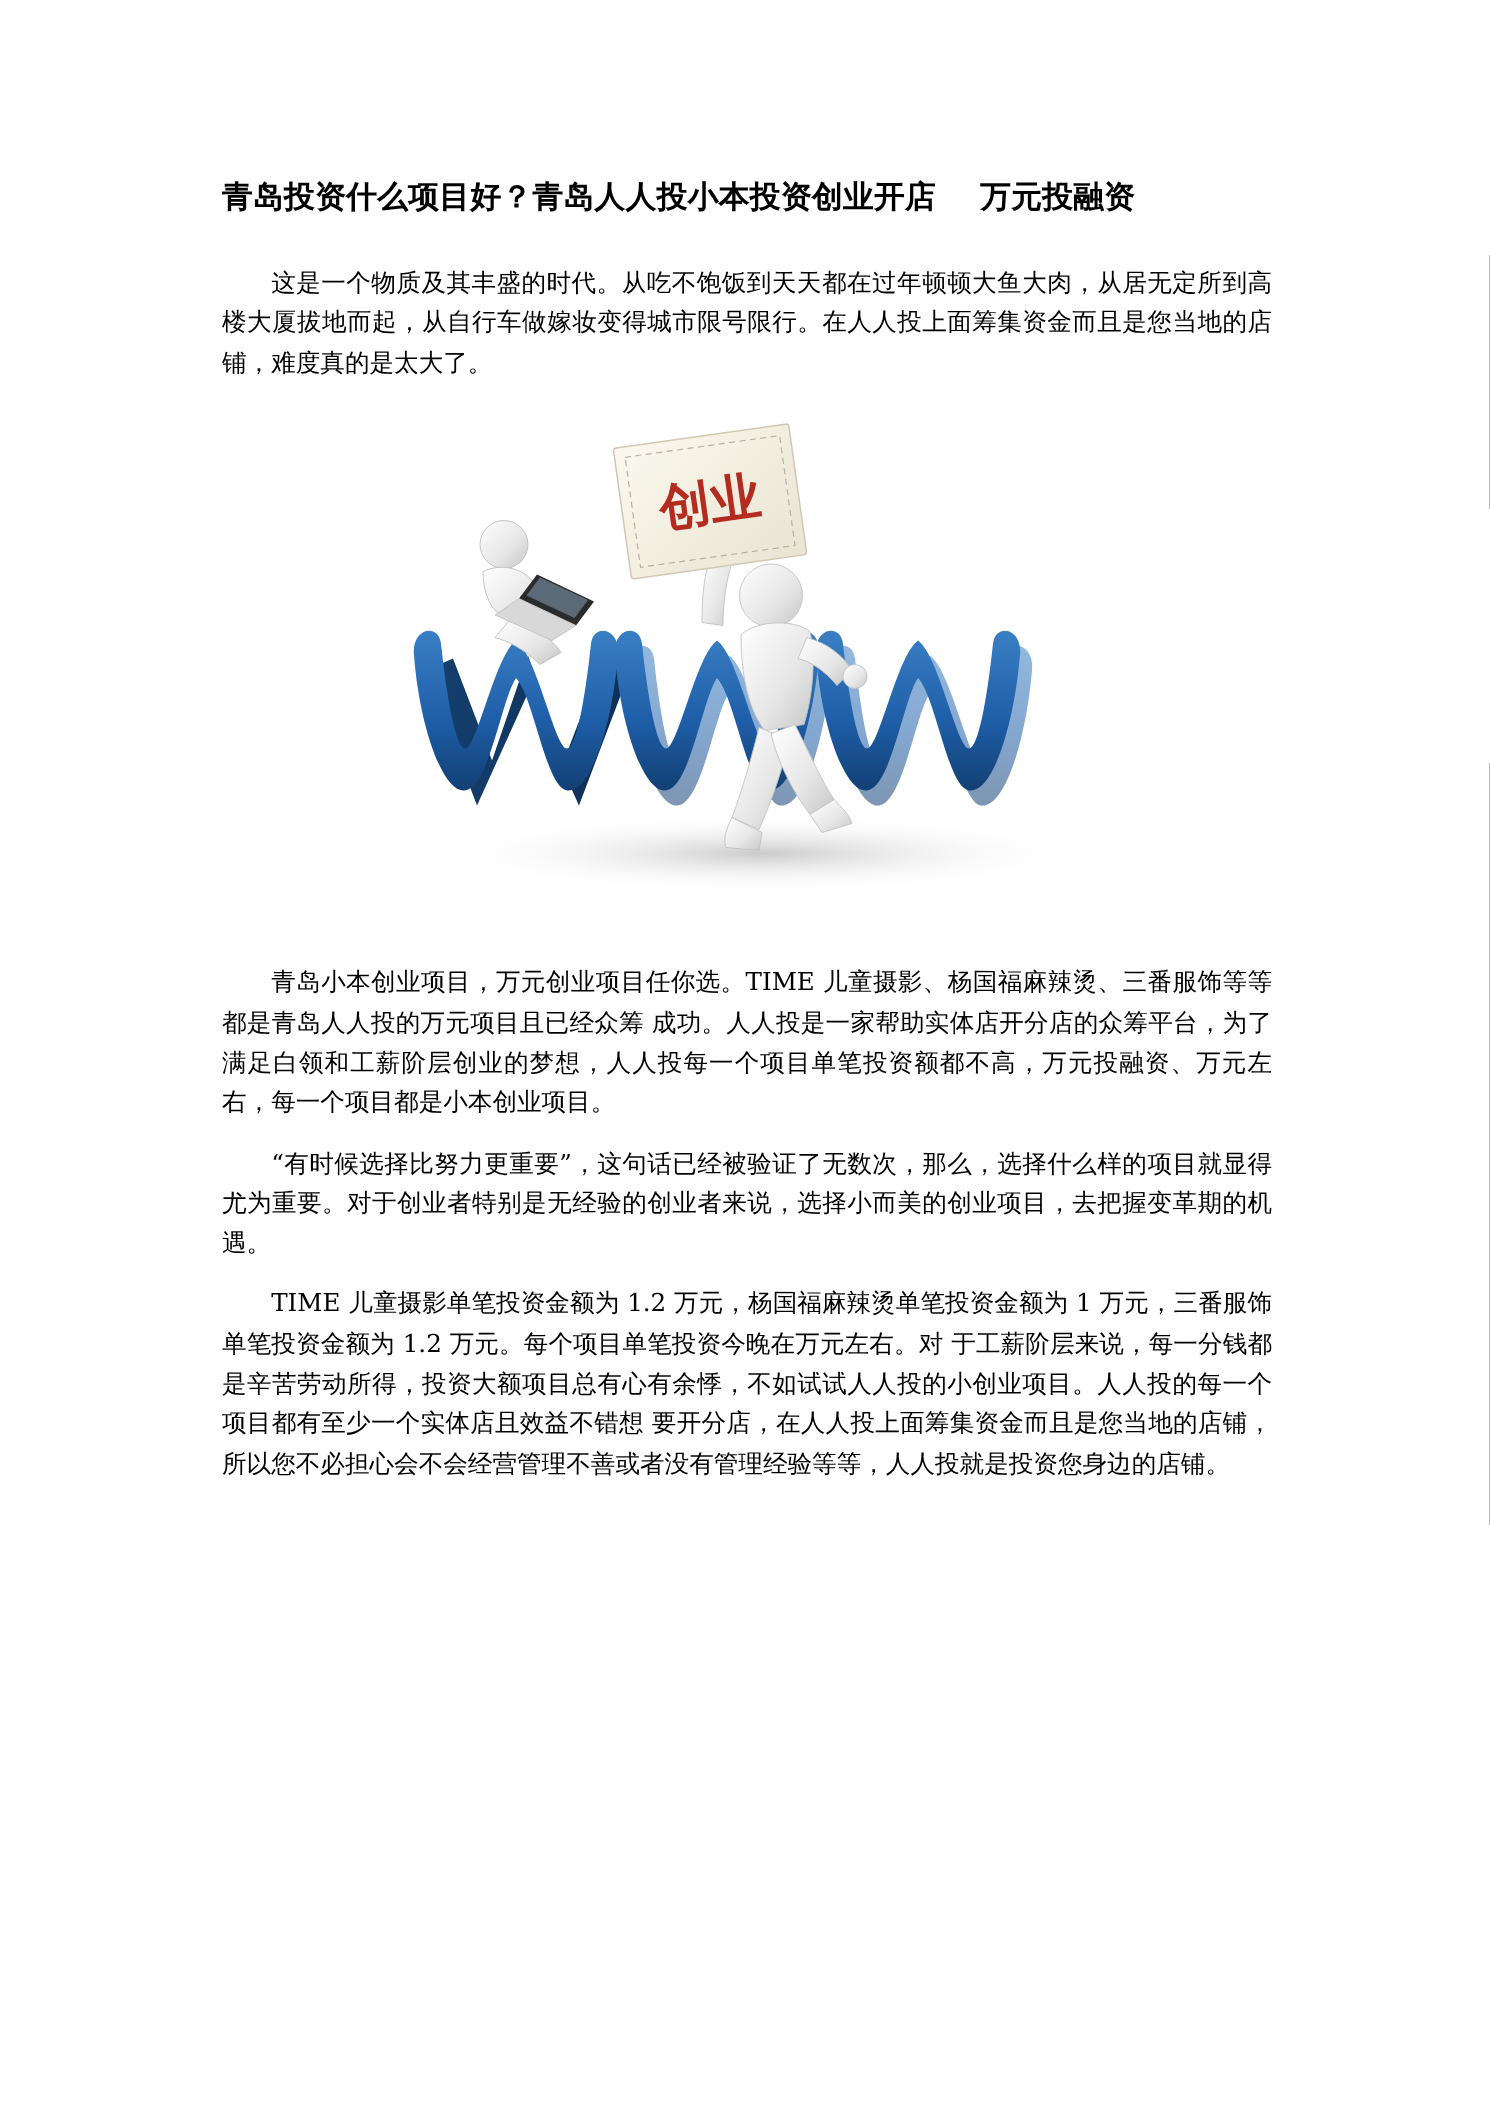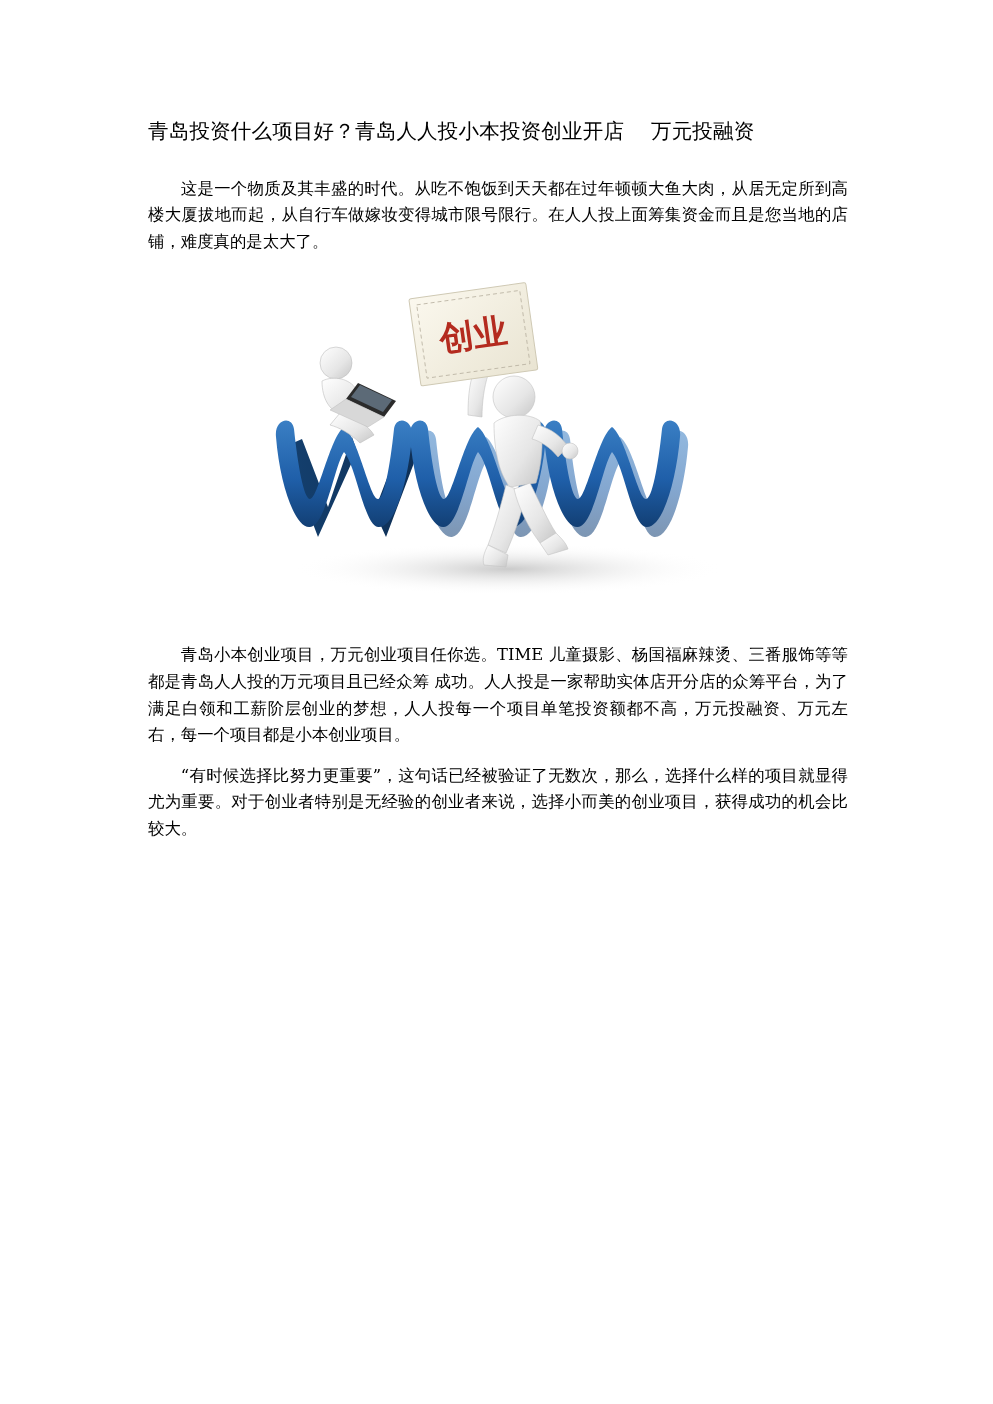--- a/index.html
+++ b/index.html
@@ -19,21 +19,21 @@
     overflow: hidden;
   }
   .content {
     position: absolute;
     left: 148px;
     top: 118px;
     width: 700px;
   }
   .doc-title {
     font-family: "DejaVu Sans", sans-serif;
-    font-weight: normal;
+    font-weight: bold;
     font-size: 20.5px;
     color: #000000;
     letter-spacing: 0.2px;
     line-height: 1.35;
     margin: 0 0 30px 0;
     white-space: pre;
   }
   .para {
     font-family: "DejaVu Serif", serif;
     font-size: 16.4px;
@@ -167,17 +167,18 @@
           <rect x="196" y="14" width="118" height="88" rx="2" fill="url(#paperGrad)" stroke="#cfc9b4" stroke-width="1"></rect>
           <rect x="203" y="21" width="104" height="74" fill="none" stroke="#b8b1a0" stroke-width="0.8" stroke-dasharray="4 3"></rect>
           <text x="255" y="70" text-anchor="middle" font-family="DejaVu Sans, sans-serif" font-size="34" font-weight="bold" fill="#b42b1f">创业</text>
         </g>
       </svg>
 
     </div>
 
     <p class="para">青岛小本创业项目，万元创业项目任你选。TIME 儿童摄影、杨国福麻辣烫、三番服饰等等都是青岛人人投的万元项目且已经众筹 成功。人人投是一家帮助实体店开分店的众筹平台，为了满足白领和工薪阶层创业的梦想，人人投每一个项目单笔投资额都不高，万元投融资、万元左右，每一个项目都是小本创业项目。</p>
 
-    <p class="para">“有时候选择比努力更重要”，这句话已经被验证了无数次，那么，选择什么样的项目就显得尤为重要。对于创业者特别是无经验的创业者来说，选择小而美的创业项目，获得成功的机会比较大。</p>
+    <p class="para">“有时候选择比努力更重要”，这句话已经被验证了无数次，那么，选择什么样的项目就显得尤为重要。对于创业者特别是无经验的创业者来说，选择小而美的创业项目，去把握变革期的机遇。</p>
 
+    <p class="para">TIME 儿童摄影单笔投资金额为 1.2 万元，杨国福麻辣烫单笔投资金额为 1 万元，三番服饰单笔投资金额为 1.2 万元。每个项目单笔投资今晚在万元左右。对 于工薪阶层来说，每一分钱都是辛苦劳动所得，投资大额项目总有心有余悸，不如试试人人投的小创业项目。人人投的每一个项目都有至少一个实体店且效益不错想 要开分店，在人人投上面筹集资金而且是您当地的店铺，所以您不必担心会不会经营管理不善或者没有管理经验等等，人人投就是投资您身边的店铺。</p>
 
   </div>
 </div>
 
 </body></html>

